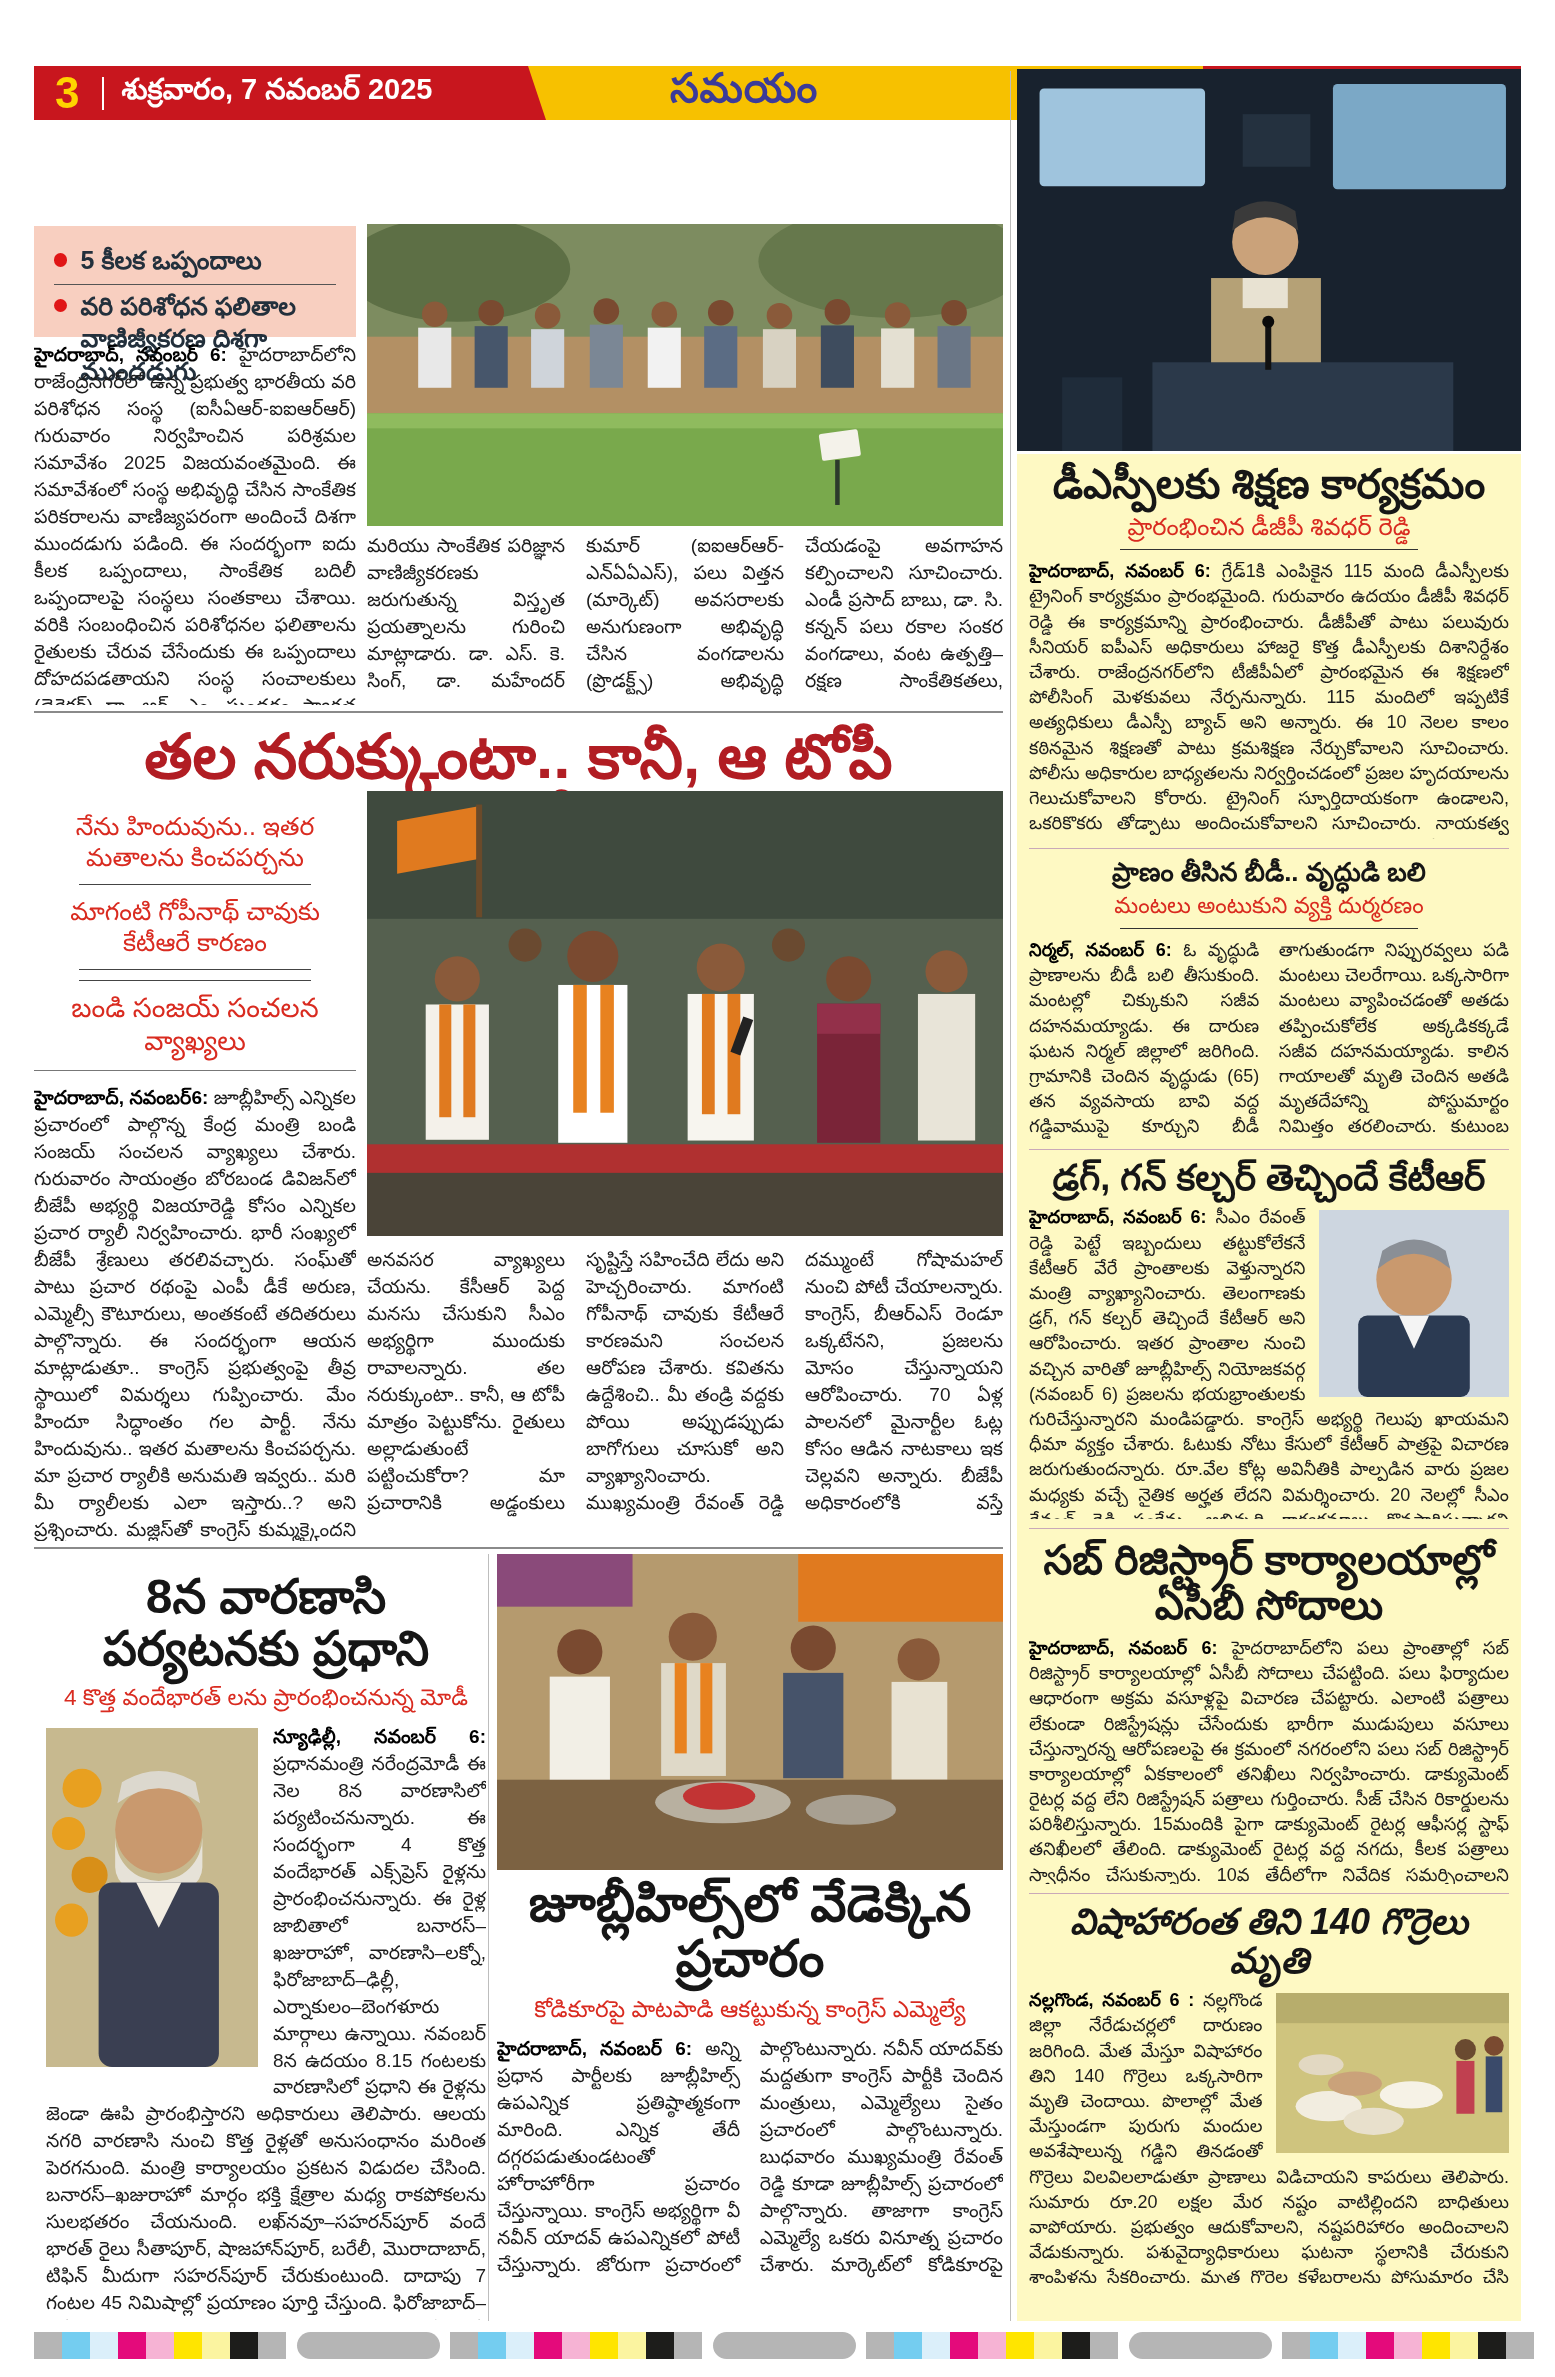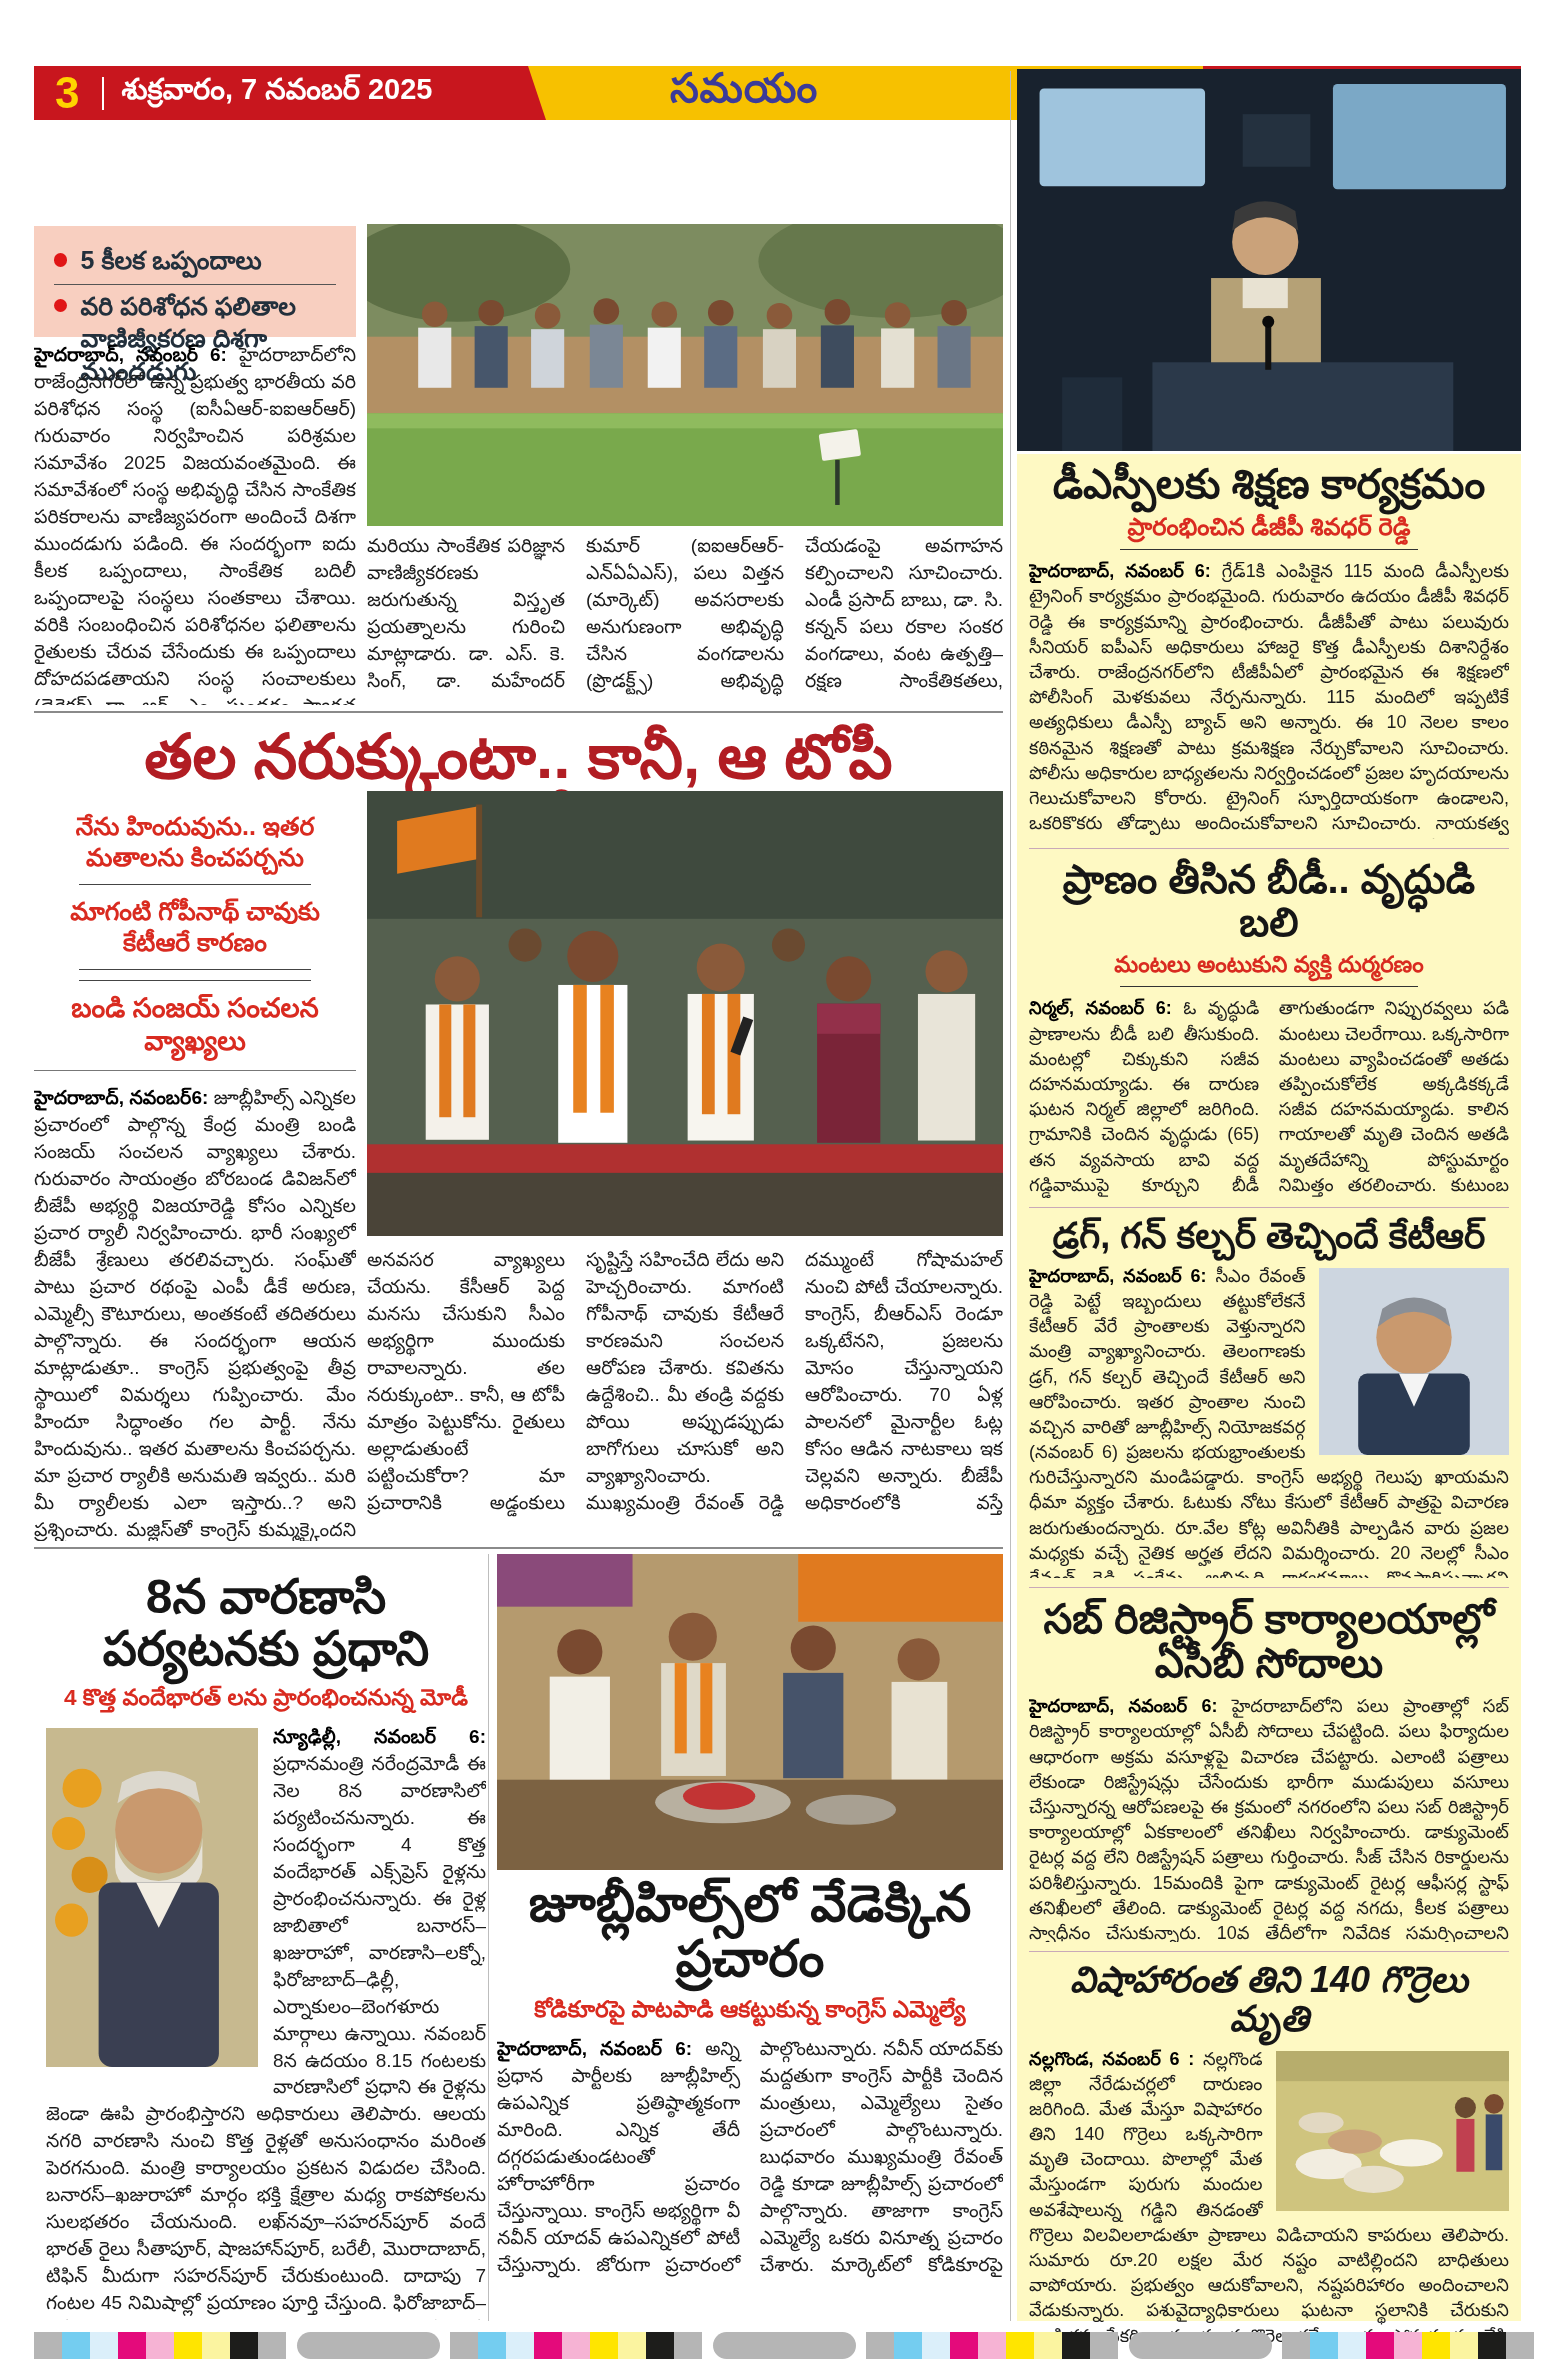--- a/index.html
+++ b/index.html
@@ -16,21 +16,21 @@
   .page-num{color:#ffd400;font-size:44px;font-weight:bold;margin-left:21px;line-height:1;}
   .mast-divider{width:1.5px;height:33px;background:#ffffff;margin:0 18px 0 22.6px;}
   .mast-date{color:#ffffff;font-size:29px;font-weight:bold;}
   .mast-logo{position:absolute;left:636px;top:0;height:54px;display:flex;align-items:center;
       color:#3c3b99;font-size:41px;font-weight:bold;letter-spacing:0.8px;}
   .mast-site{color:#ffffff;font-size:22px;}
 
   
   .hl{color:#b11d23;font-weight:bold;text-align:center;line-height:1.05;}
   .hl-black{color:#161616;font-weight:bold;text-align:center;line-height:1.08;}
-  .subred{color:#d92b20;font-weight:bold;text-align:center;line-height:1.25;}
+  .subred{color:#d92b20;font-weight:normal;text-align:center;line-height:1.25;}
   .subline{display:block;border-bottom:1.5px solid #333;width:62%;margin:7.5px auto 0 auto;}
   .body-txt{font-size:19px;line-height:1.42;text-align:justify;color:#1c1c1c;}
   .body-sm{font-size:18px;line-height:1.4;text-align:justify;color:#1c1c1c;}
   .dateline{font-weight:bold;color:#000;}
   .cols3{column-count:3;column-gap:21px;}
   .cols2{column-count:2;column-gap:19.6px;}
   .sep{border-top:1.5px solid #444;width:72%;margin:10.5px auto;}
   .hr{position:absolute;border-top:2.3px solid #8a8a8a;}
   .vr{position:absolute;border-left:1.5px solid #bdbdbd;}
 
@@ -271,21 +271,21 @@
       <div class="subred" style="font-size:24px;margin-top:6px;">ప్రారంభించిన డీజీపీ శివధర్ రెడ్డి</div>
       <span class="subline"></span>
       <div class="body-sm" style="margin-top:9px;height:280px;overflow:hidden;">
         <span class="dateline">హైదరాబాద్, నవంబర్ 6:</span>
         <span>గ్రేడ్1కి ఎంపికైన 115 మంది డీఎస్పీలకు ట్రైనింగ్ కార్యక్రమం ప్రారంభమైంది. గురువారం ఉదయం డీజీపీ శివధర్ రెడ్డి ఈ కార్యక్రమాన్ని ప్రారంభించారు. డీజీపీతో పాటు పలువురు సీనియర్ ఐపీఎస్ అధికారులు హాజరై కొత్త డీఎస్పీలకు దిశానిర్దేశం చేశారు. రాజేంద్రనగర్‌లోని టీజీపీఏలో ప్రారంభమైన ఈ శిక్షణలో పోలీసింగ్ మెళకువలు నేర్పనున్నారు. 115 మందిలో ఇప్పటికే అత్యధికులు డీఎస్పీ బ్యాచ్ అని అన్నారు. ఈ 10 నెలల కాలం కఠినమైన శిక్షణతో పాటు క్రమశిక్షణ నేర్చుకోవాలని సూచించారు. పోలీసు అధికారుల బాధ్యతలను నిర్వర్తించడంలో ప్రజల హృదయాలను గెలుచుకోవాలని కోరారు. ట్రైనింగ్ స్ఫూర్తిదాయకంగా ఉండాలని, ఒకరికొకరు తోడ్పాటు అందించుకోవాలని సూచించారు. నాయకత్వ లక్షణాలు, నెట్‌వర్క్స్, సాంకేతిక పరిజ్ఞానం అందిపుచ్చుకోవాలని ఈ సందర్భంగా డీజీపీ శివధర్ రెడ్డి పేర్కొన్నారు.</span>
       </div>
     </div>
     <div class="rp-sep"></div>
 
     <div class="rp-art">
-      <div class="hl-black" style="font-size:40px;">ప్రాణం తీసిన బీడీ.. వృద్ధుడి బలి</div>
+      <div class="hl-black" style="font-size:26px;">ప్రాణం తీసిన బీడీ.. వృద్ధుడి బలి</div>
       <div class="subred" style="font-size:22.6px;margin-top:6px;">మంటలు అంటుకుని వ్యక్తి దుర్మరణం</div>
       <span class="subline"></span>
       <div class="body-sm cols2" style="margin-top:9px;height:202px;overflow:hidden;">
         <span class="dateline">నిర్మల్, నవంబర్ 6:</span>
         <span>ఓ వృద్ధుడి ప్రాణాలను బీడీ బలి తీసుకుంది. మంటల్లో చిక్కుకుని సజీవ దహనమయ్యాడు. ఈ దారుణ ఘటన నిర్మల్ జిల్లాలో జరిగింది. గ్రామానికి చెందిన వృద్ధుడు (65) తన వ్యవసాయ బావి వద్ద గడ్డివాముపై కూర్చుని బీడీ తాగుతుండగా నిప్పురవ్వలు పడి మంటలు చెలరేగాయి. ఒక్కసారిగా మంటలు వ్యాపించడంతో అతడు తప్పించుకోలేక అక్కడికక్కడే సజీవ దహనమయ్యాడు. కాలిన గాయాలతో మృతి చెందిన అతడి మృతదేహాన్ని పోస్టుమార్టం నిమిత్తం తరలించారు. కుటుంబ సభ్యుల ఫిర్యాదు మేరకు పోలీసులు కేసు నమోదు చేసి దర్యాప్తు చేస్తున్నారు. ధూమపాన అలవాట్లతో ప్రాణాల మీదకు తెచ్చుకోవద్దని పోలీసులు ఈ సందర్భంగా ప్రజలకు సూచించారు.</span>
       </div>
     </div>
     <div class="rp-sep"></div>
 
     <div class="rp-art">

